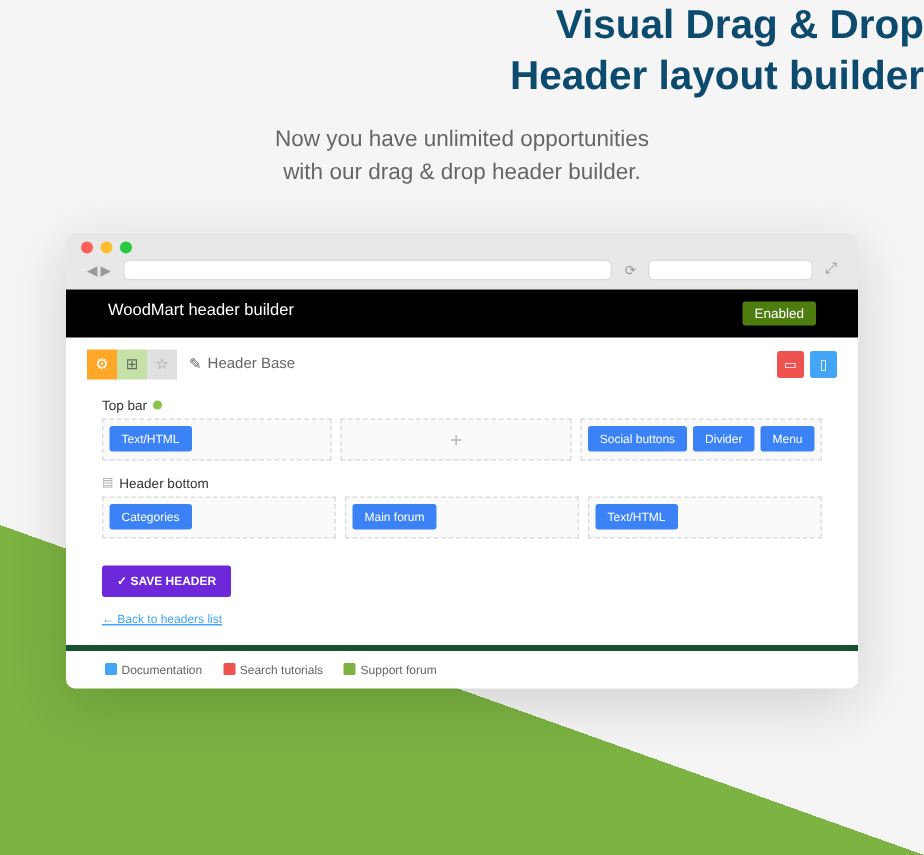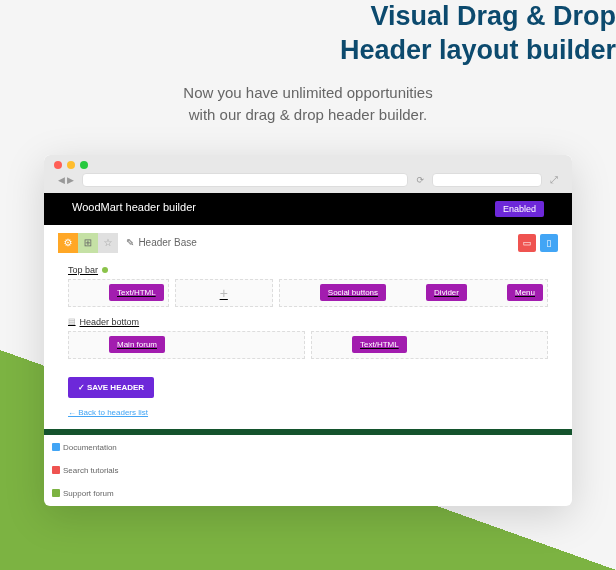--- a/index.html
+++ b/index.html
@@ -73,21 +73,21 @@
     .expand { font-size: 10px; color: #999; padding: 0 4px; }
     .app-header {
       background: #000;
       color: #fff;
       padding: 8px 28px;
       font-size: 11px;
       display: flex;
       justify-content: space-between;
     }
     .enabled-btn {
-      background: #6d28d9;
+      background: #4d7c0f;
       padding: 3px 8px;
       border-radius: 2px;
       font-size: 9px;
     }
     .toolbar {
       padding: 8px 14px;
       display: flex;
       justify-content: space-between;
       align-items: center;
     }
@@ -110,21 +110,21 @@
       width: 18px; height: 18px;
       border-radius: 2px;
       display: flex;
       align-items: center;
       justify-content: center;
       font-size: 9px;
       color: #fff;
     }
     .tool-btn.red { background: #ef5350; }
     .tool-btn.blue { background: #42a5f5; }
-    .content { padding: 4px 24px 10px; text-decoration: underline; }
+    .content { padding: 4px 24px 10px; }
     .section { margin-bottom: 10px; }
     .section-label {
       font-size: 9px;
       color: #333;
       margin-bottom: 4px;
       display: flex;
       align-items: center;
       gap: 4px;
     }
     .green-dot { width: 6px; height: 6px; background: #8bc34a; border-radius: 50%; }
@@ -138,27 +138,26 @@
       border: 1px dashed #ddd;
       padding: 4px;
       min-height: 28px;
       display: flex;
       align-items: center;
       gap: 4px;
       background: #fafafa;
     }
     .cell.center { justify-content: center; color: #bbb; font-size: 14px; font-weight: 300; }
     .block {
-      background: #a21caf;
+      background: #3b82f6;
       color: #fff;
       font-size: 8px;
       padding: 4px 8px;
       border-radius: 2px;
       white-space: nowrap;
-      margin-left: 36px;
     }
     .cursor {
       position: absolute;
       left: 100px;
       top: 258px;
       pointer-events: none;
     }
     .cursor svg { width: 12px; height: 12px; }
     .save-btn {
       background: #6d28d9;
@@ -171,25 +170,24 @@
       margin-top: 8px;
     }
     .back-link {
       font-size: 8px;
       color: #42a5f5;
       text-decoration: underline;
       margin-top: 10px;
       display: inline-block;
     }
     .footer {
-      border-top: 6px solid #14532d;
-      padding: 8px 8px;
+      border-top: 4px solid #14532d;
+      padding: 8px 26px;
       display: flex;
       gap: 14px;
-      flex-direction: column;
     }
     .footer-link {
       font-size: 8px;
       color: #666;
       display: flex;
       align-items: center;
       gap: 3px;
     }
     .footer-icon { width: 8px; height: 8px; border-radius: 1px; }
     .fi-blue { background: #42a5f5; }
@@ -272,20 +270,23 @@
       </div>
     </div>
 
 
     <div class="section">
       <div class="section-label">
         <span class="stack-icon">▤</span>
         <span>Header bottom</span>
       </div>
       <div class="row">
+        <div class="cell">
+          <span class="block">Categories</span>
+        </div>
         <div class="cell">
           <span class="block">Main forum</span>
         </div>
         <div class="cell">
           <span class="block">Text/HTML</span>
         </div>
       </div>
     </div>
 
     <button class="save-btn">

